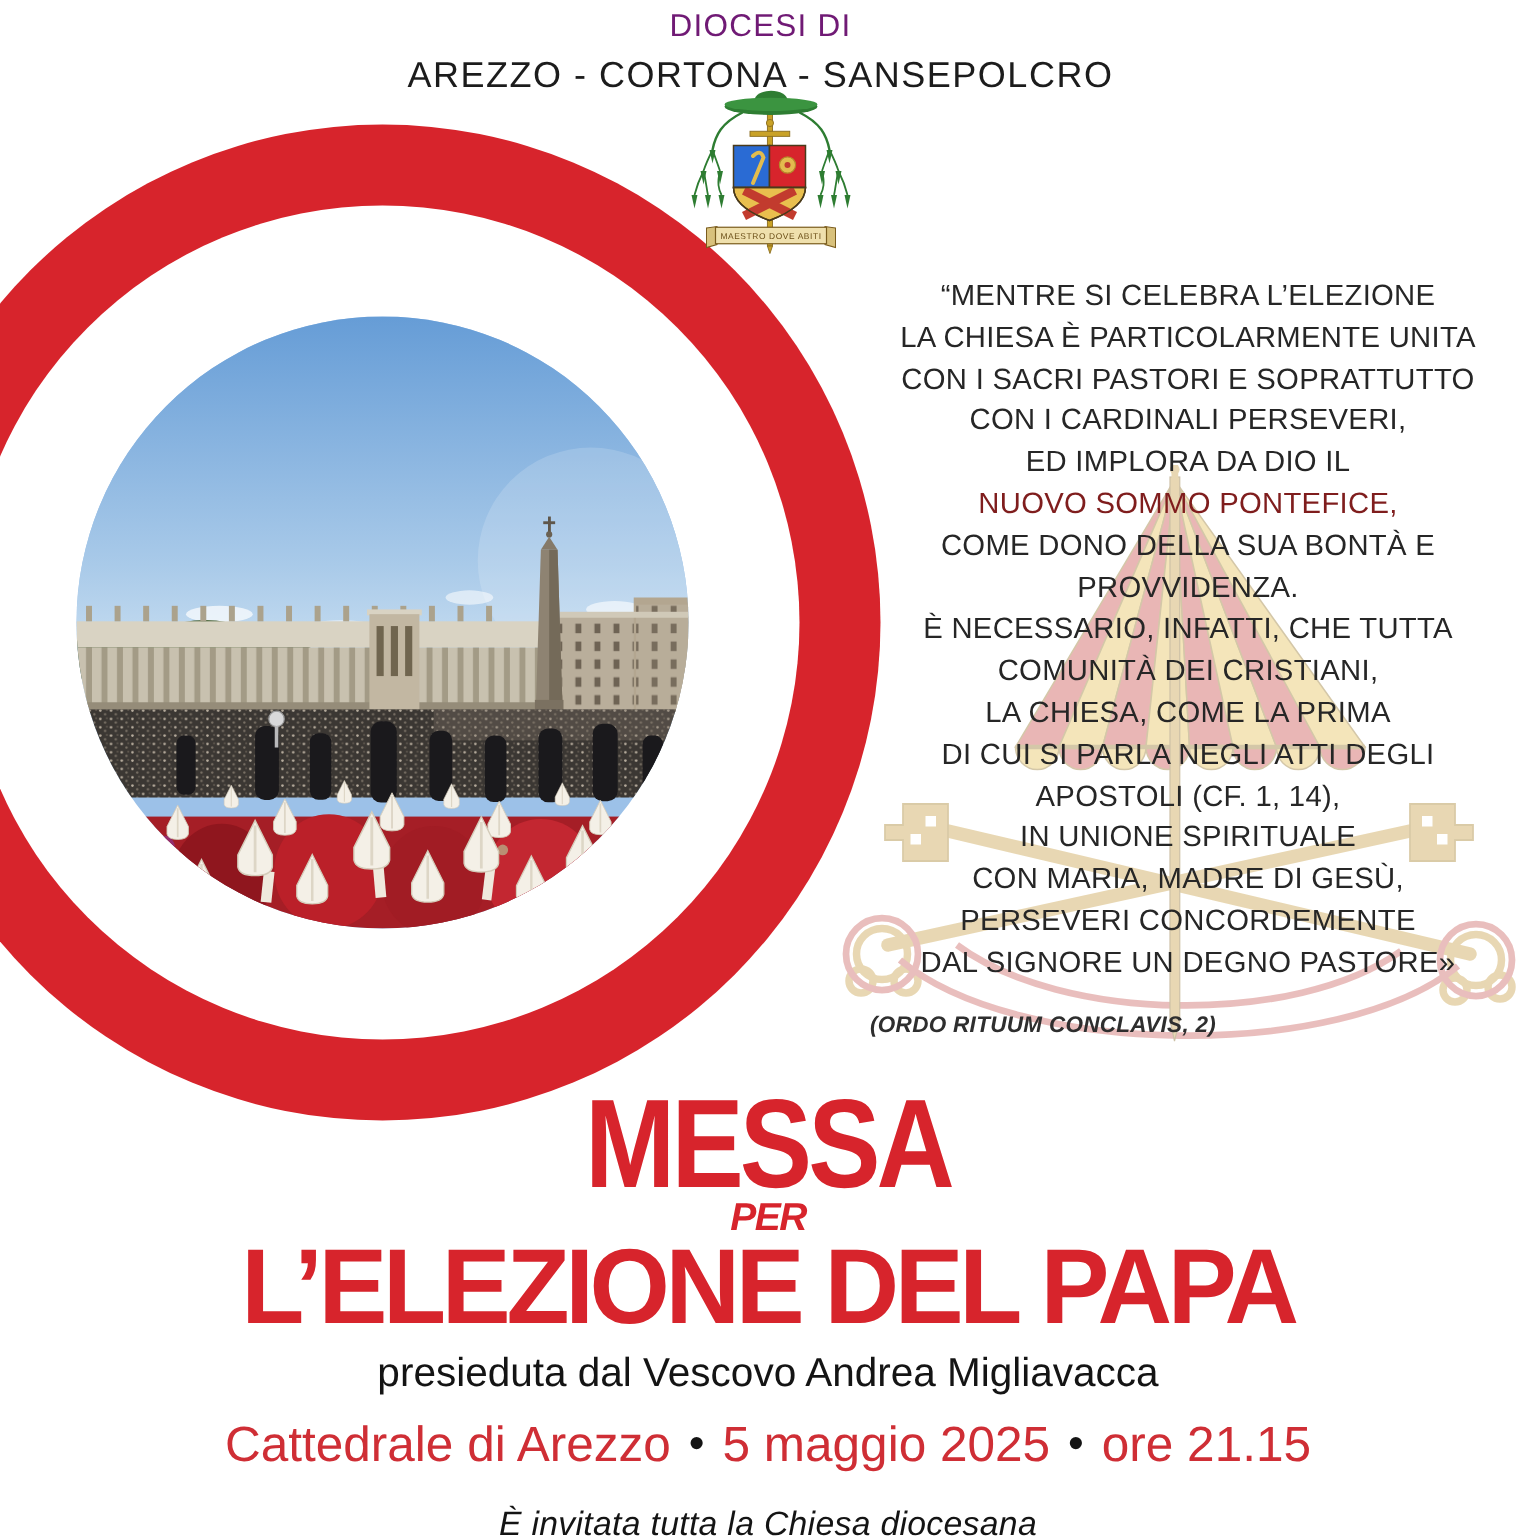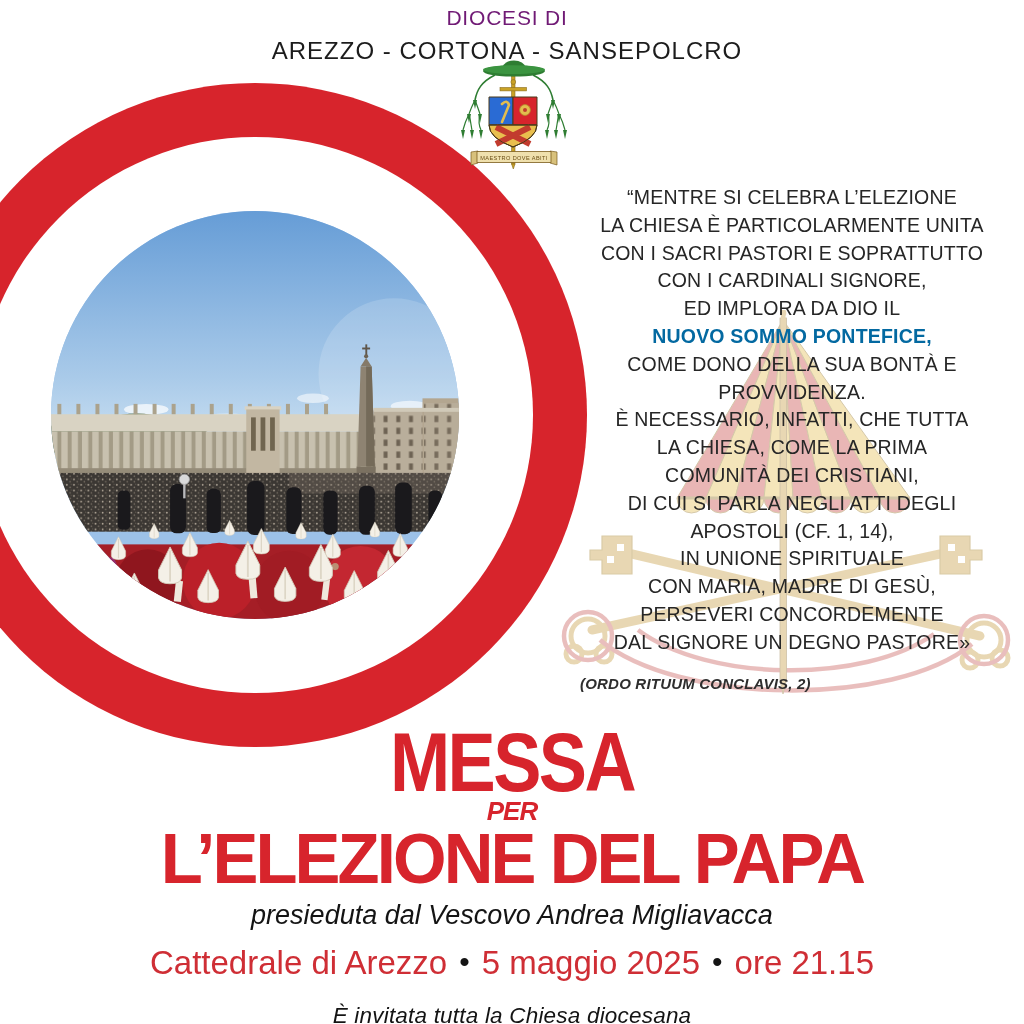--- a/index.html
+++ b/index.html
@@ -16,31 +16,31 @@
                background:#d7242c;z-index:3;}
   .circle-white{position:absolute;inset:54px;border-radius:50%;background:#fff;}
   .photo{position:absolute;inset:74px;border-radius:50%;overflow:hidden;background:#9cc1e8;}
   .photo svg{display:block;width:100%;height:100%;}
   
   .watermark{position:absolute;left:548px;top:310px;width:476px;height:400px;z-index:1;opacity:.42;}
   
   .quote{position:absolute;left:580px;top:184px;width:424px;z-index:5;text-align:center;
          font-size:19.5px;line-height:27.8px;letter-spacing:.2px;color:#262626;}
   .q{white-space:nowrap;}
-  .q.hl{color:#0369a1;font-weight:bold;}
+  .q.hl{color:#7f1d1d;font-weight:normal;}
   .attrib{margin-top:13px;text-align:left;padding-right:28px;font-style:italic;font-weight:bold;
           font-size:15px;color:#2e2e2e;}
   
   .bottom{position:absolute;top:724px;left:0;width:1024px;text-align:center;z-index:5;}
   .big1{color:#d7242c;font-weight:bold;font-size:84px;line-height:.92;letter-spacing:-3px;
         transform:scaleX(.86);transform-origin:50% 50%;}
   .big2{color:#d7242c;font-weight:bold;font-size:26px;line-height:.95;margin-top:-2px;letter-spacing:-1px;font-style:italic;}
   .big3{color:#d7242c;font-weight:bold;font-size:71px;line-height:.92;letter-spacing:-3px;margin-top:2px;
         transform:scaleX(.97);transform-origin:50% 50%;}
-  .subtitle{font-style:italic;font-size:27px;color:#141414;margin-top:9px;}
+  .subtitle{font-size:27px;color:#141414;margin-top:9px;}
   .event{font-size:33px;color:#cf2e35;margin-top:13px;}
   .event .dot{color:#141414;font-size:30px;margin:0 12px;vertical-align:2px;}
   .invite{font-style:italic;font-size:22.5px;color:#141414;margin-top:21px;letter-spacing:.2px;}
 </style>
 </head>
 <body>
 
 <div class="poster">
 
   <div class="header">
@@ -318,28 +318,28 @@
     <rect x="232" y="8" width="6.5" height="362" fill="#caa24b" stroke="#8a6d2f" stroke-width=".8"></rect>
     <polygon points="232,370 238.5,370 235,384" fill="#caa24b" stroke="#8a6d2f" stroke-width=".8"></polygon>
     <rect x="233" y="0" width="4.5" height="10" fill="#caa24b"></rect>
     <circle cx="235.2" cy="3" r="3.2" fill="#caa24b"></circle>
   </svg>
 
   <div class="quote">
     <div class="q">“MENTRE SI CELEBRA L’ELEZIONE</div>
     <div class="q">LA CHIESA È PARTICOLARMENTE UNITA</div>
     <div class="q">CON I SACRI PASTORI E SOPRATTUTTO</div>
-    <div class="q">CON I CARDINALI SIGNORE,</div>
+    <div class="q">CON I CARDINALI PERSEVERI,</div>
     <div class="q">ED IMPLORA DA DIO IL</div>
     <div class="q hl">NUOVO SOMMO PONTEFICE,</div>
     <div class="q">COME DONO DELLA SUA BONTÀ E</div>
     <div class="q">PROVVIDENZA.</div>
     <div class="q">È NECESSARIO, INFATTI, CHE TUTTA</div>
+    <div class="q">COMUNITÀ DEI CRISTIANI,</div>
     <div class="q">LA CHIESA, COME LA PRIMA</div>
-    <div class="q">COMUNITÀ DEI CRISTIANI,</div>
     <div class="q">DI CUI SI PARLA NEGLI ATTI DEGLI</div>
     <div class="q">APOSTOLI (CF. 1, 14),</div>
     <div class="q">IN UNIONE SPIRITUALE</div>
     <div class="q">CON MARIA, MADRE DI GESÙ,</div>
     <div class="q">PERSEVERI CONCORDEMENTE</div>
     <div class="q">DAL SIGNORE UN DEGNO PASTORE»</div>
     <div class="attrib">(ORDO RITUUM CONCLAVIS, 2)</div>
   </div>
 
   <div class="bottom">

